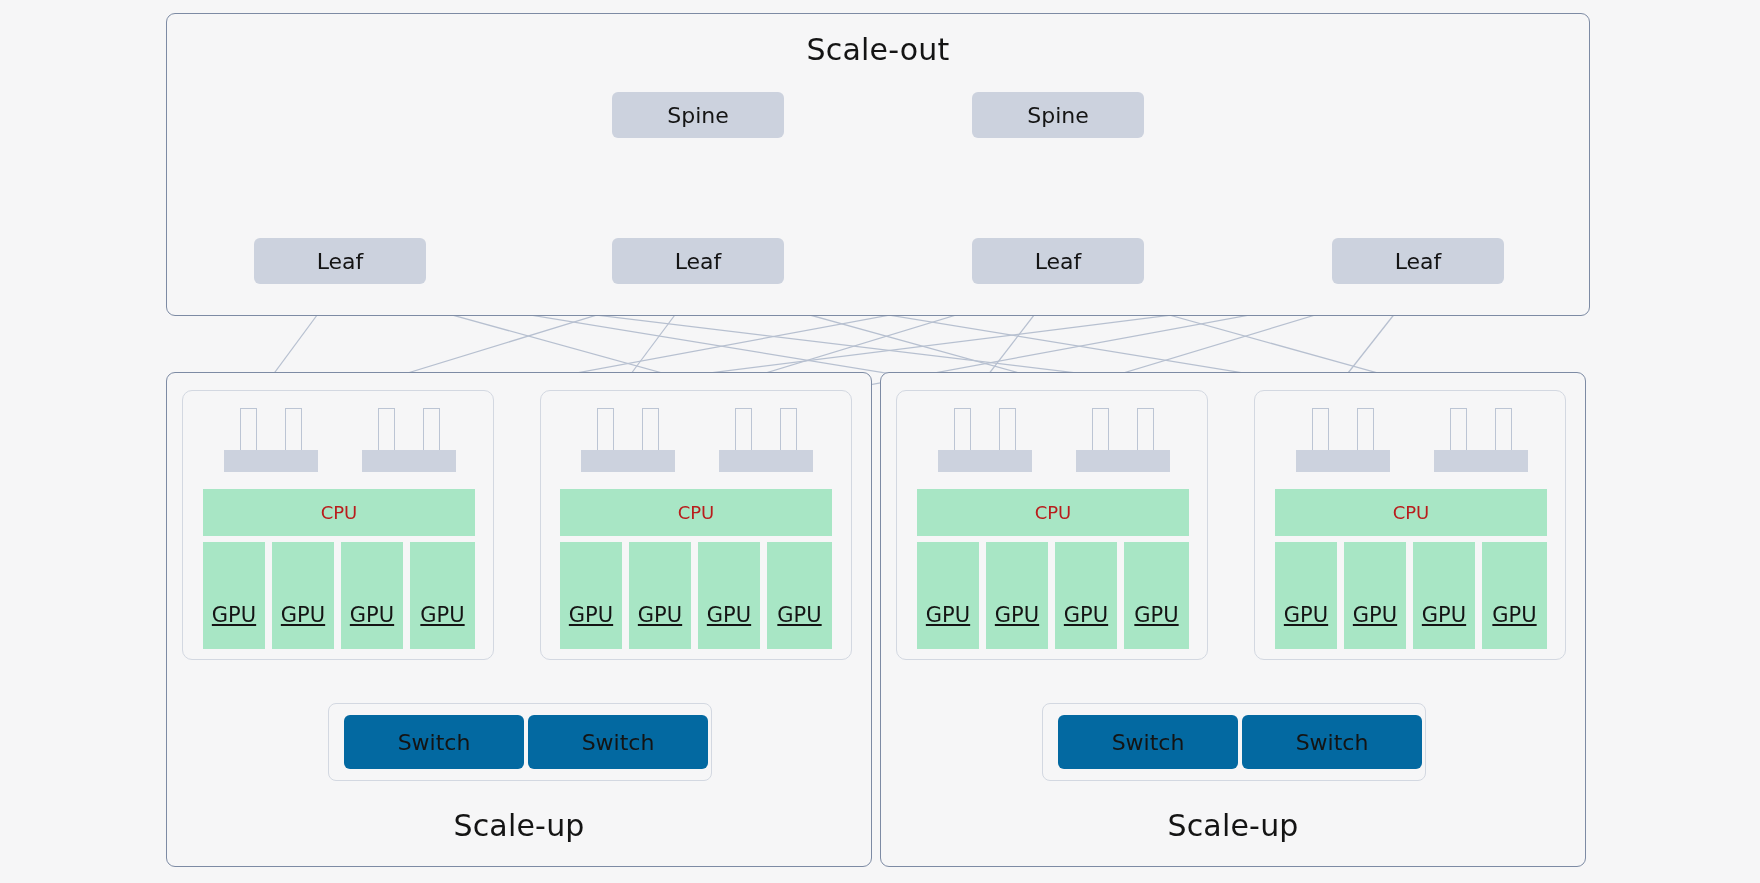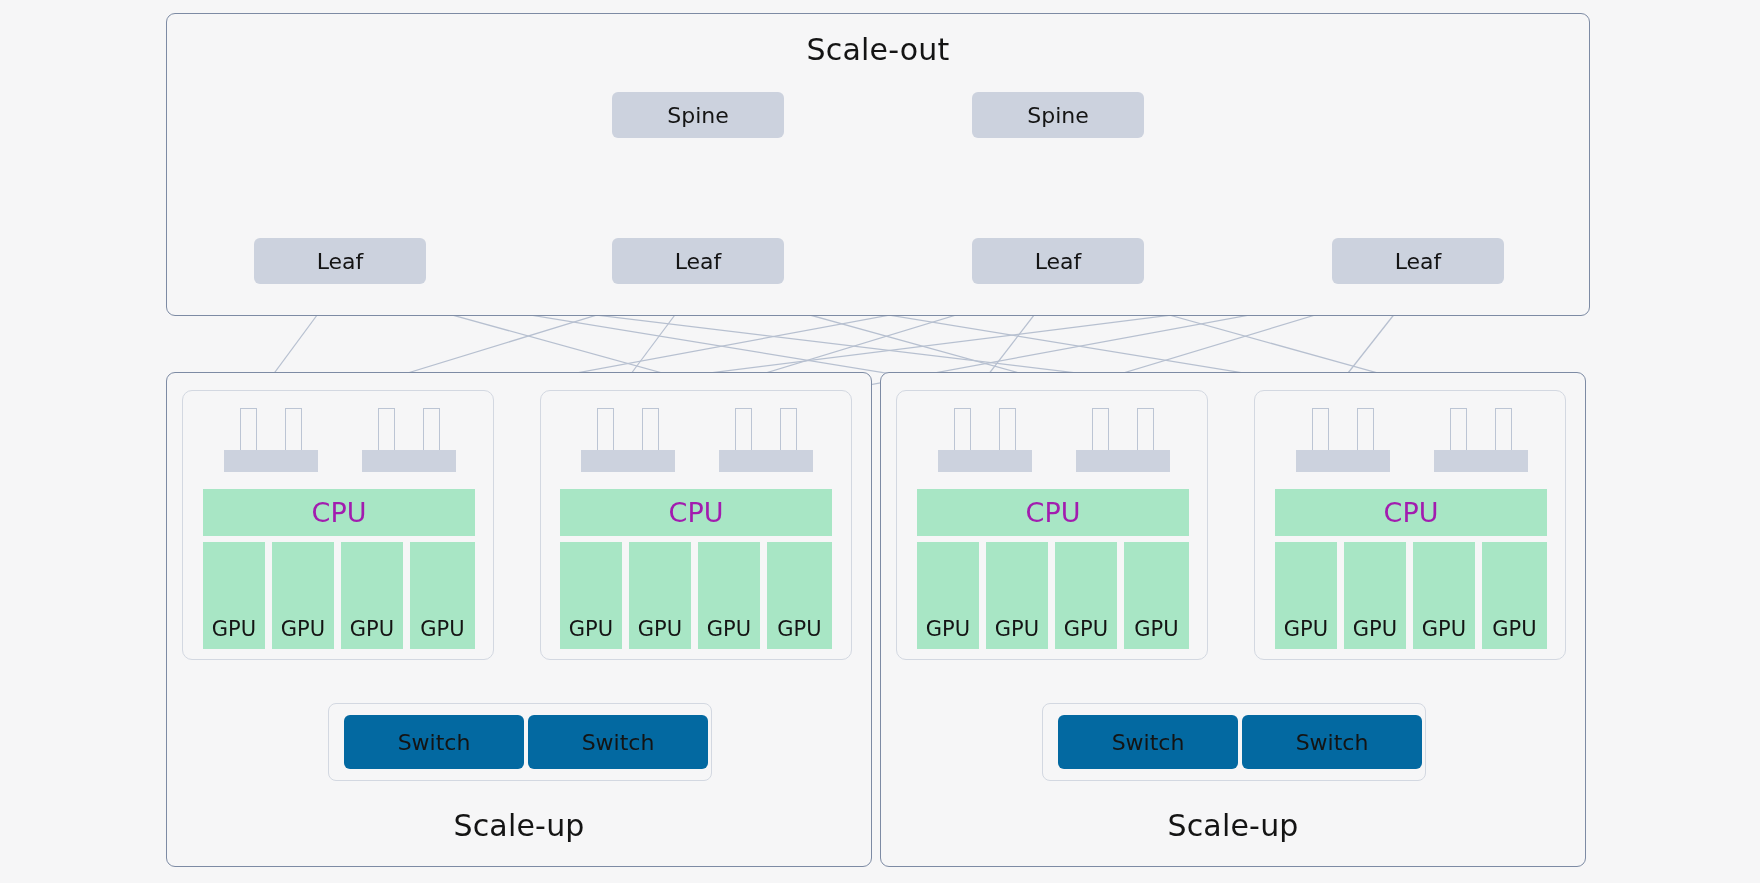--- a/index.html
+++ b/index.html
@@ -32,26 +32,26 @@
   }
 
   
   .servergroup{
     position:absolute;box-sizing:border-box;
     border:1.4px solid #d3d8e1;border-radius:10px;background:transparent;
   }
   .cpu{
     position:absolute;box-sizing:border-box;background:#a8e6c5;
     display:flex;align-items:center;justify-content:center;
-    font-size:27px;color:#a21caf;
+    font-size:18px;color:#b91c1c;
   }
   .gpu{
     position:absolute;box-sizing:border-box;background:#a8e6c5;
     display:flex;align-items:flex-end;justify-content:center;
-    font-size:21px;color:#141414;padding-bottom:8px;
+    font-size:21px;color:#141414;padding-bottom:22px;text-decoration:underline;
   }
   
   .nic-body{position:absolute;background:#ccd2de;box-sizing:border-box;}
   .nic-port{
     position:absolute;box-sizing:border-box;
     border:1.3px solid #bcc5d4;background:#f6f6f7;
   }
 
   
   .switchbox{

